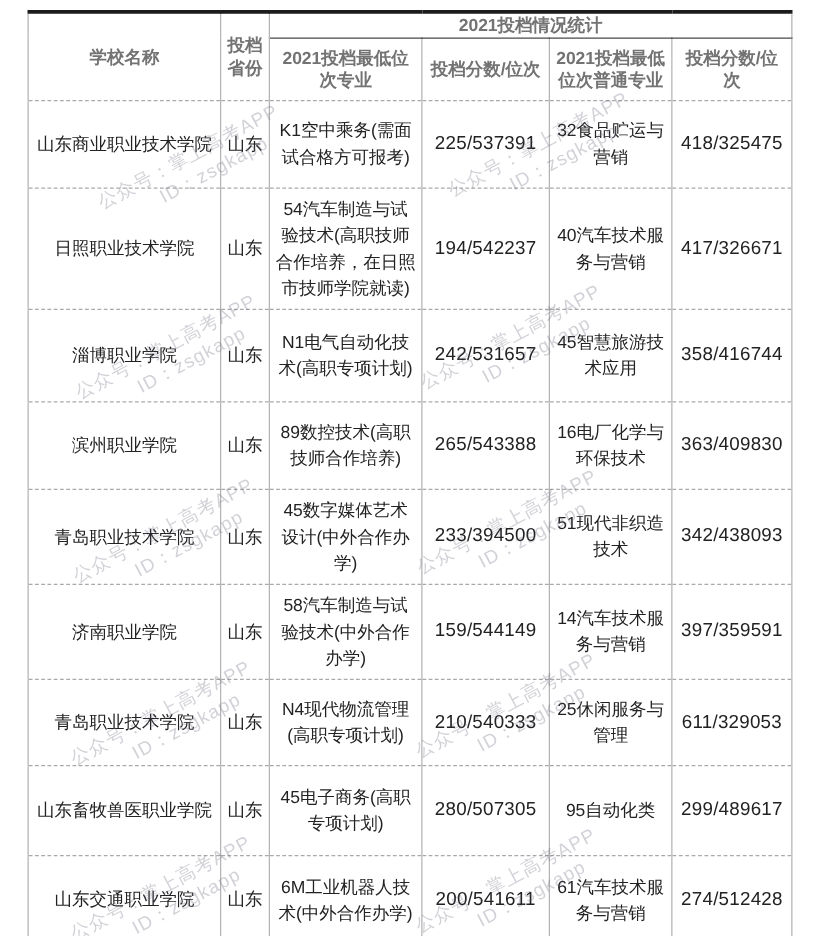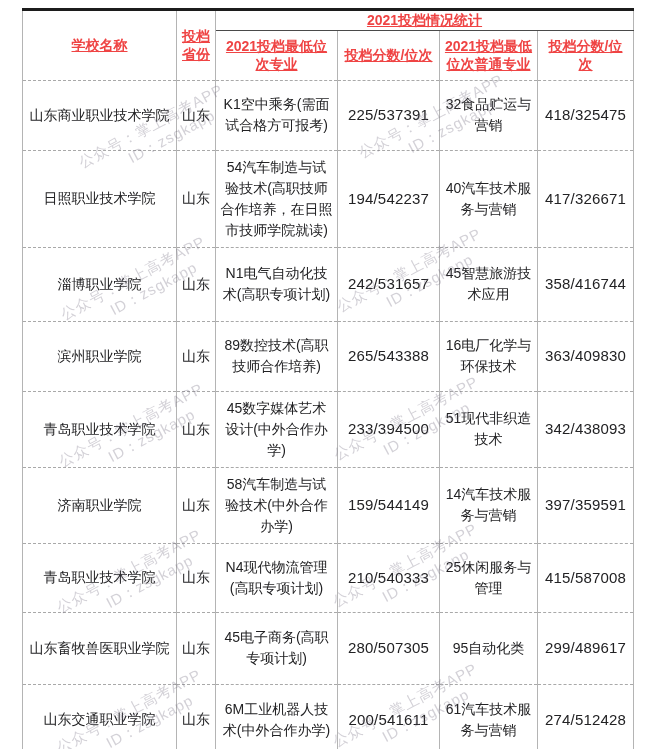--- a/index.html
+++ b/index.html
@@ -15,21 +15,21 @@
     border-top:3px solid #1c1c1c;
     border-left:1px solid #cccccc; border-right:1px solid #c2c2c2;
   }
   .c1{width:154px}.c2{width:39px}.c3{width:122px}.c4{width:102px}.c5{width:98px}.c6{width:96px}
   th,td {
     border-left:1px solid #b4b4b4; border-right:1px solid #b4b4b4;
     border-bottom:1px dashed #a9a9a9;
     text-align:center; vertical-align:middle;
     overflow:hidden;
   }
-  thead th { font-weight:bold; font-size:14px; color:#ef4444; line-height:1.35; padding:2px 4px;text-decoration:underline; }
+  thead th { font-weight:bold; font-size:14px; color:#737373; line-height:1.35; padding:2px 4px; }
   tr.grp-row th.group { height:19px; padding:0 2px; border-bottom:1px solid #4a4a4a; }
   tr.sub-row th { height:50px; }
   tr.sub-row th.tight { padding:2px 4px; }
   td { font-size:14px; font-weight:500; color:#222224; line-height:1.5; padding:6px 4px; }
   td.major { padding:6px 4px; }
   td.score { font-size:15px; font-weight:400; letter-spacing:0.2px; }
   tbody tr:nth-child(1){height:70px}
   tbody tr:nth-child(2){height:93px}
   tbody tr:nth-child(3){height:74px}
   tbody tr:nth-child(4){height:70px}
@@ -121,21 +121,21 @@
         <td class="score">159/544149</td>
         <td class="major">14汽车技术服务与营销</td>
         <td class="score">397/359591</td>
       </tr>
       <tr>
         <td class="school">青岛职业技术学院</td>
         <td>山东</td>
         <td class="major">N4现代物流管理(高职专项计划)</td>
         <td class="score">210/540333</td>
         <td class="major">25休闲服务与管理</td>
-        <td class="score">415/587008</td>
+        <td class="score">611/329053</td>
       </tr>
       <tr>
         <td class="school">山东畜牧兽医职业学院</td>
         <td>山东</td>
         <td class="major">45电子商务(高职专项计划)</td>
         <td class="score">280/507305</td>
         <td class="major">95自动化类</td>
         <td class="score">299/489617</td>
       </tr>
       <tr>

